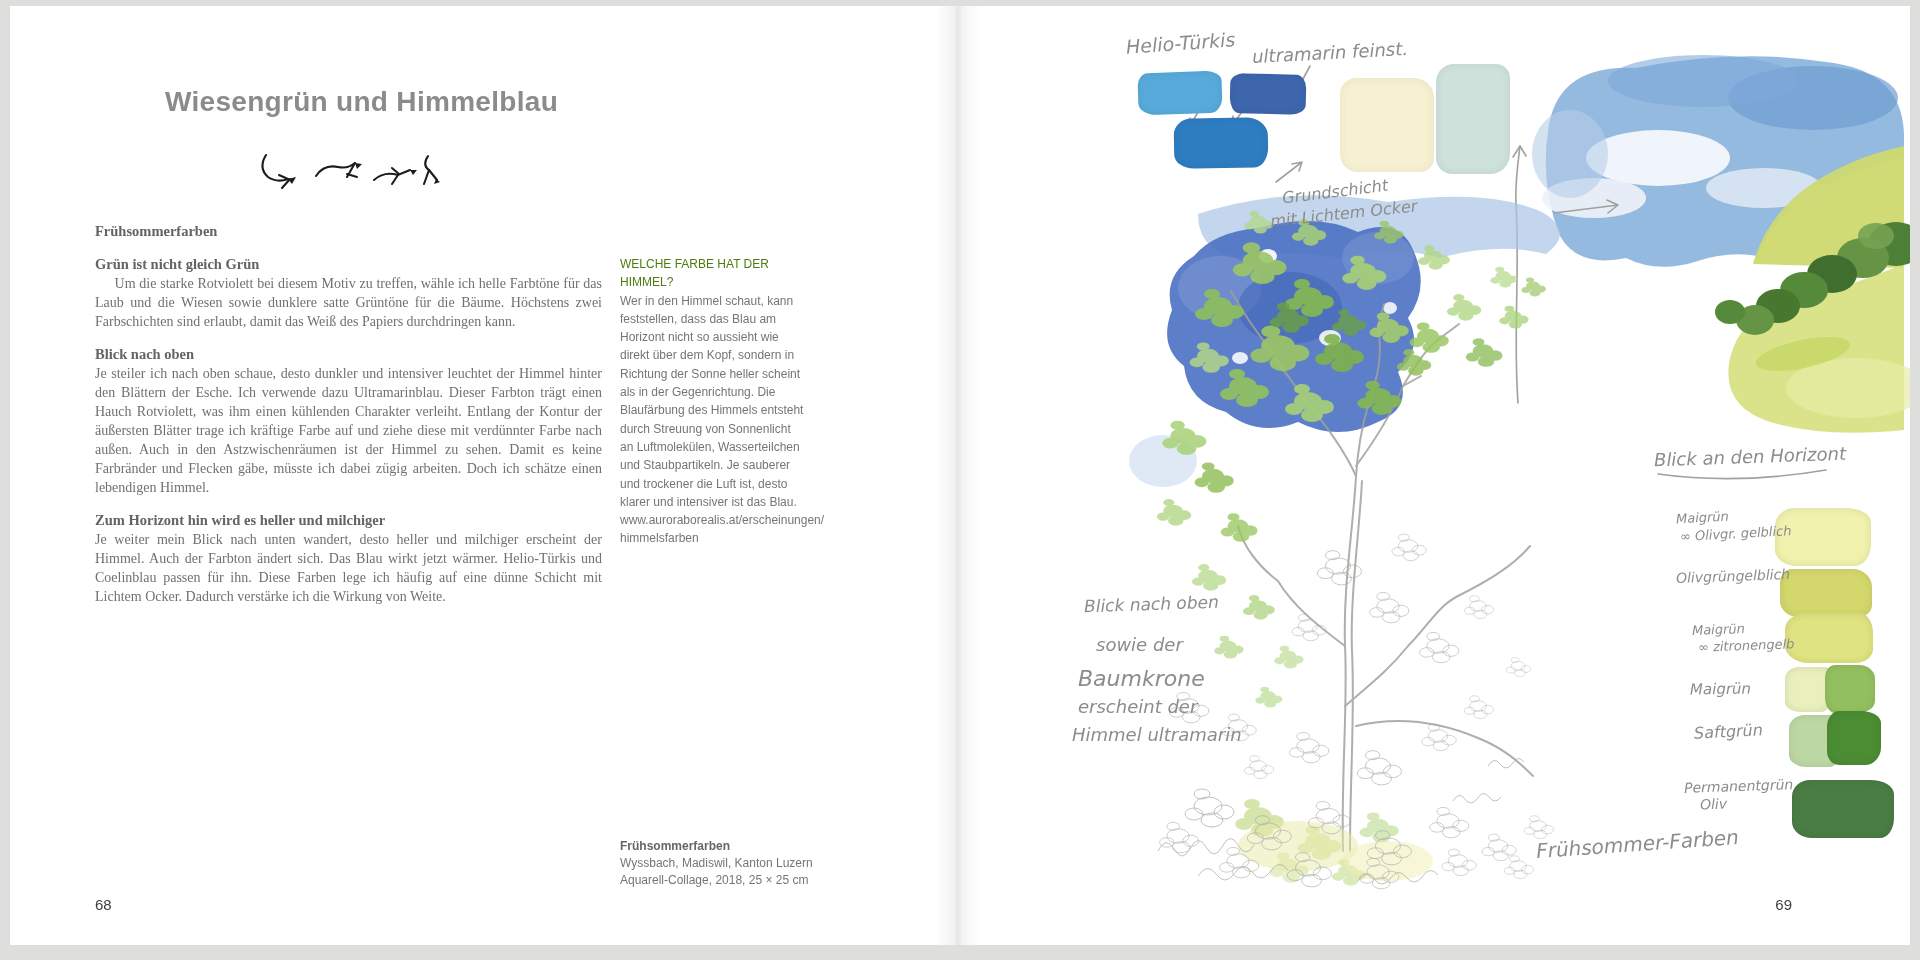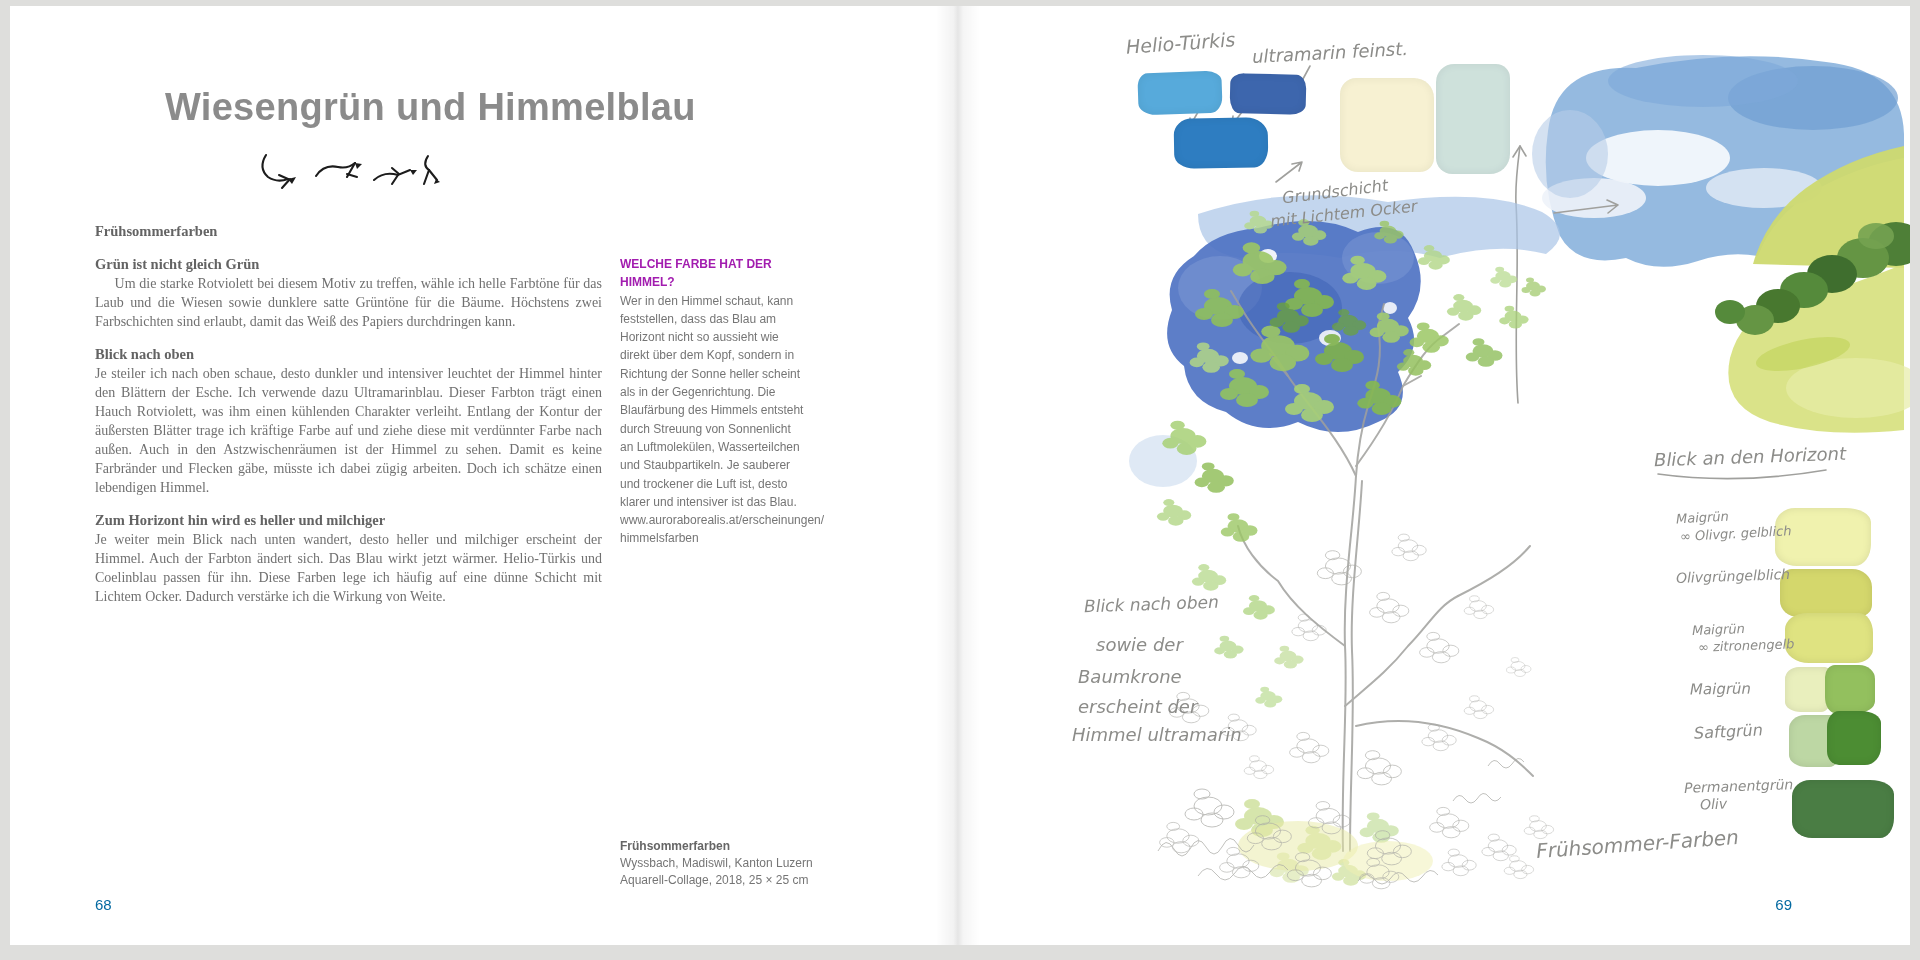--- a/index.html
+++ b/index.html
@@ -7,35 +7,35 @@
     width:1920px;height:960px;position:relative;overflow:hidden;
     background:#dededc;
     font-family:"Liberation Sans",sans-serif;
   }
   .page{position:absolute;top:6px;height:939px;background:#ffffff;}
   #left-page{left:10px;width:948px;}
   #right-page{left:958px;width:952px;}
   .gutter{position:absolute;top:6px;height:939px;left:936px;width:44px;pointer-events:none;
     background:linear-gradient(90deg,rgba(0,0,0,0) 0%,rgba(0,0,0,0.05) 40%,rgba(0,0,0,0.10) 50%,rgba(0,0,0,0.04) 62%,rgba(0,0,0,0) 100%);}
   
-  .title{position:absolute;left:155px;top:80px;font-size:38px;font-weight:bold;color:#8b8b8b;letter-spacing:.3px;}
+  .title{position:absolute;left:155px;top:80px;font-size:28px;font-weight:bold;color:#8b8b8b;letter-spacing:.3px;}
   .birds{position:absolute;left:242px;top:144px;}
   .textcol{position:absolute;left:85px;top:216px;width:507px;
     font-family:"Liberation Serif",serif;font-size:14px;line-height:19px;color:#707070;
     text-align:justify;}
   .textcol h3{font-size:14.5px;line-height:19px;margin:14px 0 0 0;color:#636363;}
   .textcol h3.first{margin-top:0;}
   .textcol p{margin:0;}
   .textcol p.indent{text-indent:1.4em;}
   .sidebar{position:absolute;left:610px;top:249px;width:184px;
     font-size:12px;line-height:18.3px;color:#757575;}
-  .sidebar .sb-title{font-weight:bold;color:#a21caf;}
+  .sidebar .sb-title{font-weight:normal;color:#4d7c0f;}
   .caption{position:absolute;left:610px;top:832px;font-size:12px;line-height:17px;color:#757575;}
   .caption .cap-title{font-weight:bold;color:#666;}
-  .pagenum{position:absolute;bottom:32px;font-size:15px;color:#0369a1;}
+  .pagenum{position:absolute;bottom:32px;font-size:15px;color:#404040;}
   #left-page .pagenum{left:85px;}
   #right-page .pagenum{right:118px;}
   
   #art{position:absolute;left:0;top:0;}
   .hand{position:absolute;font-family:"DejaVu Sans",sans-serif;font-style:italic;
     color:#8c8c89;white-space:nowrap;}
   .sw{position:absolute;box-shadow:inset 0 0 10px rgba(0,0,0,.07);}
   .sw-helio{left:180px;top:66px;width:84px;height:42px;border-radius:10px 16px 12px 18px/14px 10px 16px 12px;transform:rotate(-2deg);}
   .sw-ultra{left:272px;top:68px;width:76px;height:40px;border-radius:14px 10px 16px 10px/10px 14px 10px 16px;transform:rotate(1.5deg);}
   .sw-mix{left:216px;top:112px;width:94px;height:50px;border-radius:18px 22px 14px 20px/16px 18px 20px 14px;transform:rotate(-1deg);}
@@ -275,21 +275,21 @@
   <div class="gsw g5b" style="background-color: rgb(76, 141, 51);"></div>
   <div class="gsw g6" style="background-color: rgb(74, 125, 68);"></div>
 
   <div class="hand" style="left:168px;top:26px;font-size:19px;transform:rotate(-4deg);">Helio-Türkis</div>
   <div class="hand" style="left:294px;top:36px;font-size:18px;transform:rotate(-3deg);">ultramarin feinst.</div>
   <div class="hand" style="left:324px;top:176px;font-size:16px;transform:rotate(-7deg);">Grundschicht</div>
   <div class="hand" style="left:312px;top:198px;font-size:16px;transform:rotate(-6deg);">mit Lichtem Ocker</div>
   <div class="hand" style="left:696px;top:440px;font-size:18px;transform:rotate(-2deg);">Blick an den Horizont</div>
   <div class="hand" style="left:126px;top:588px;font-size:17px;transform:rotate(-2deg);">Blick nach oben</div>
   <div class="hand" style="left:138px;top:628px;font-size:18px;">sowie der</div>
-  <div class="hand" style="left:120px;top:660px;font-size:18px;">Baumkrone</div>
+  <div class="hand" style="left:120px;top:660px;font-size:22px;">Baumkrone</div>
   <div class="hand" style="left:120px;top:690px;font-size:18px;">erscheint der</div>
   <div class="hand" style="left:114px;top:718px;font-size:18px;">Himmel ultramarin</div>
   <div class="hand" style="left:578px;top:826px;font-size:20px;transform:rotate(-4deg);">Frühsommer-Farben</div>
 
   <div class="hand" style="left:718px;top:504px;font-size:13px;transform:rotate(-3deg);">Maigrün</div>
   <div class="hand" style="left:722px;top:520px;font-size:13px;transform:rotate(-3deg);">∞ Olivgr. gelblich</div>
   <div class="hand" style="left:718px;top:562px;font-size:14px;transform:rotate(-2deg);">Olivgrüngelblich</div>
   <div class="hand" style="left:734px;top:616px;font-size:13px;transform:rotate(-2deg);">Maigrün</div>
   <div class="hand" style="left:740px;top:632px;font-size:13px;transform:rotate(-2deg);">∞ zitronengelb</div>
   <div class="hand" style="left:732px;top:674px;font-size:15px;transform:rotate(-1deg);">Maigrün</div>

